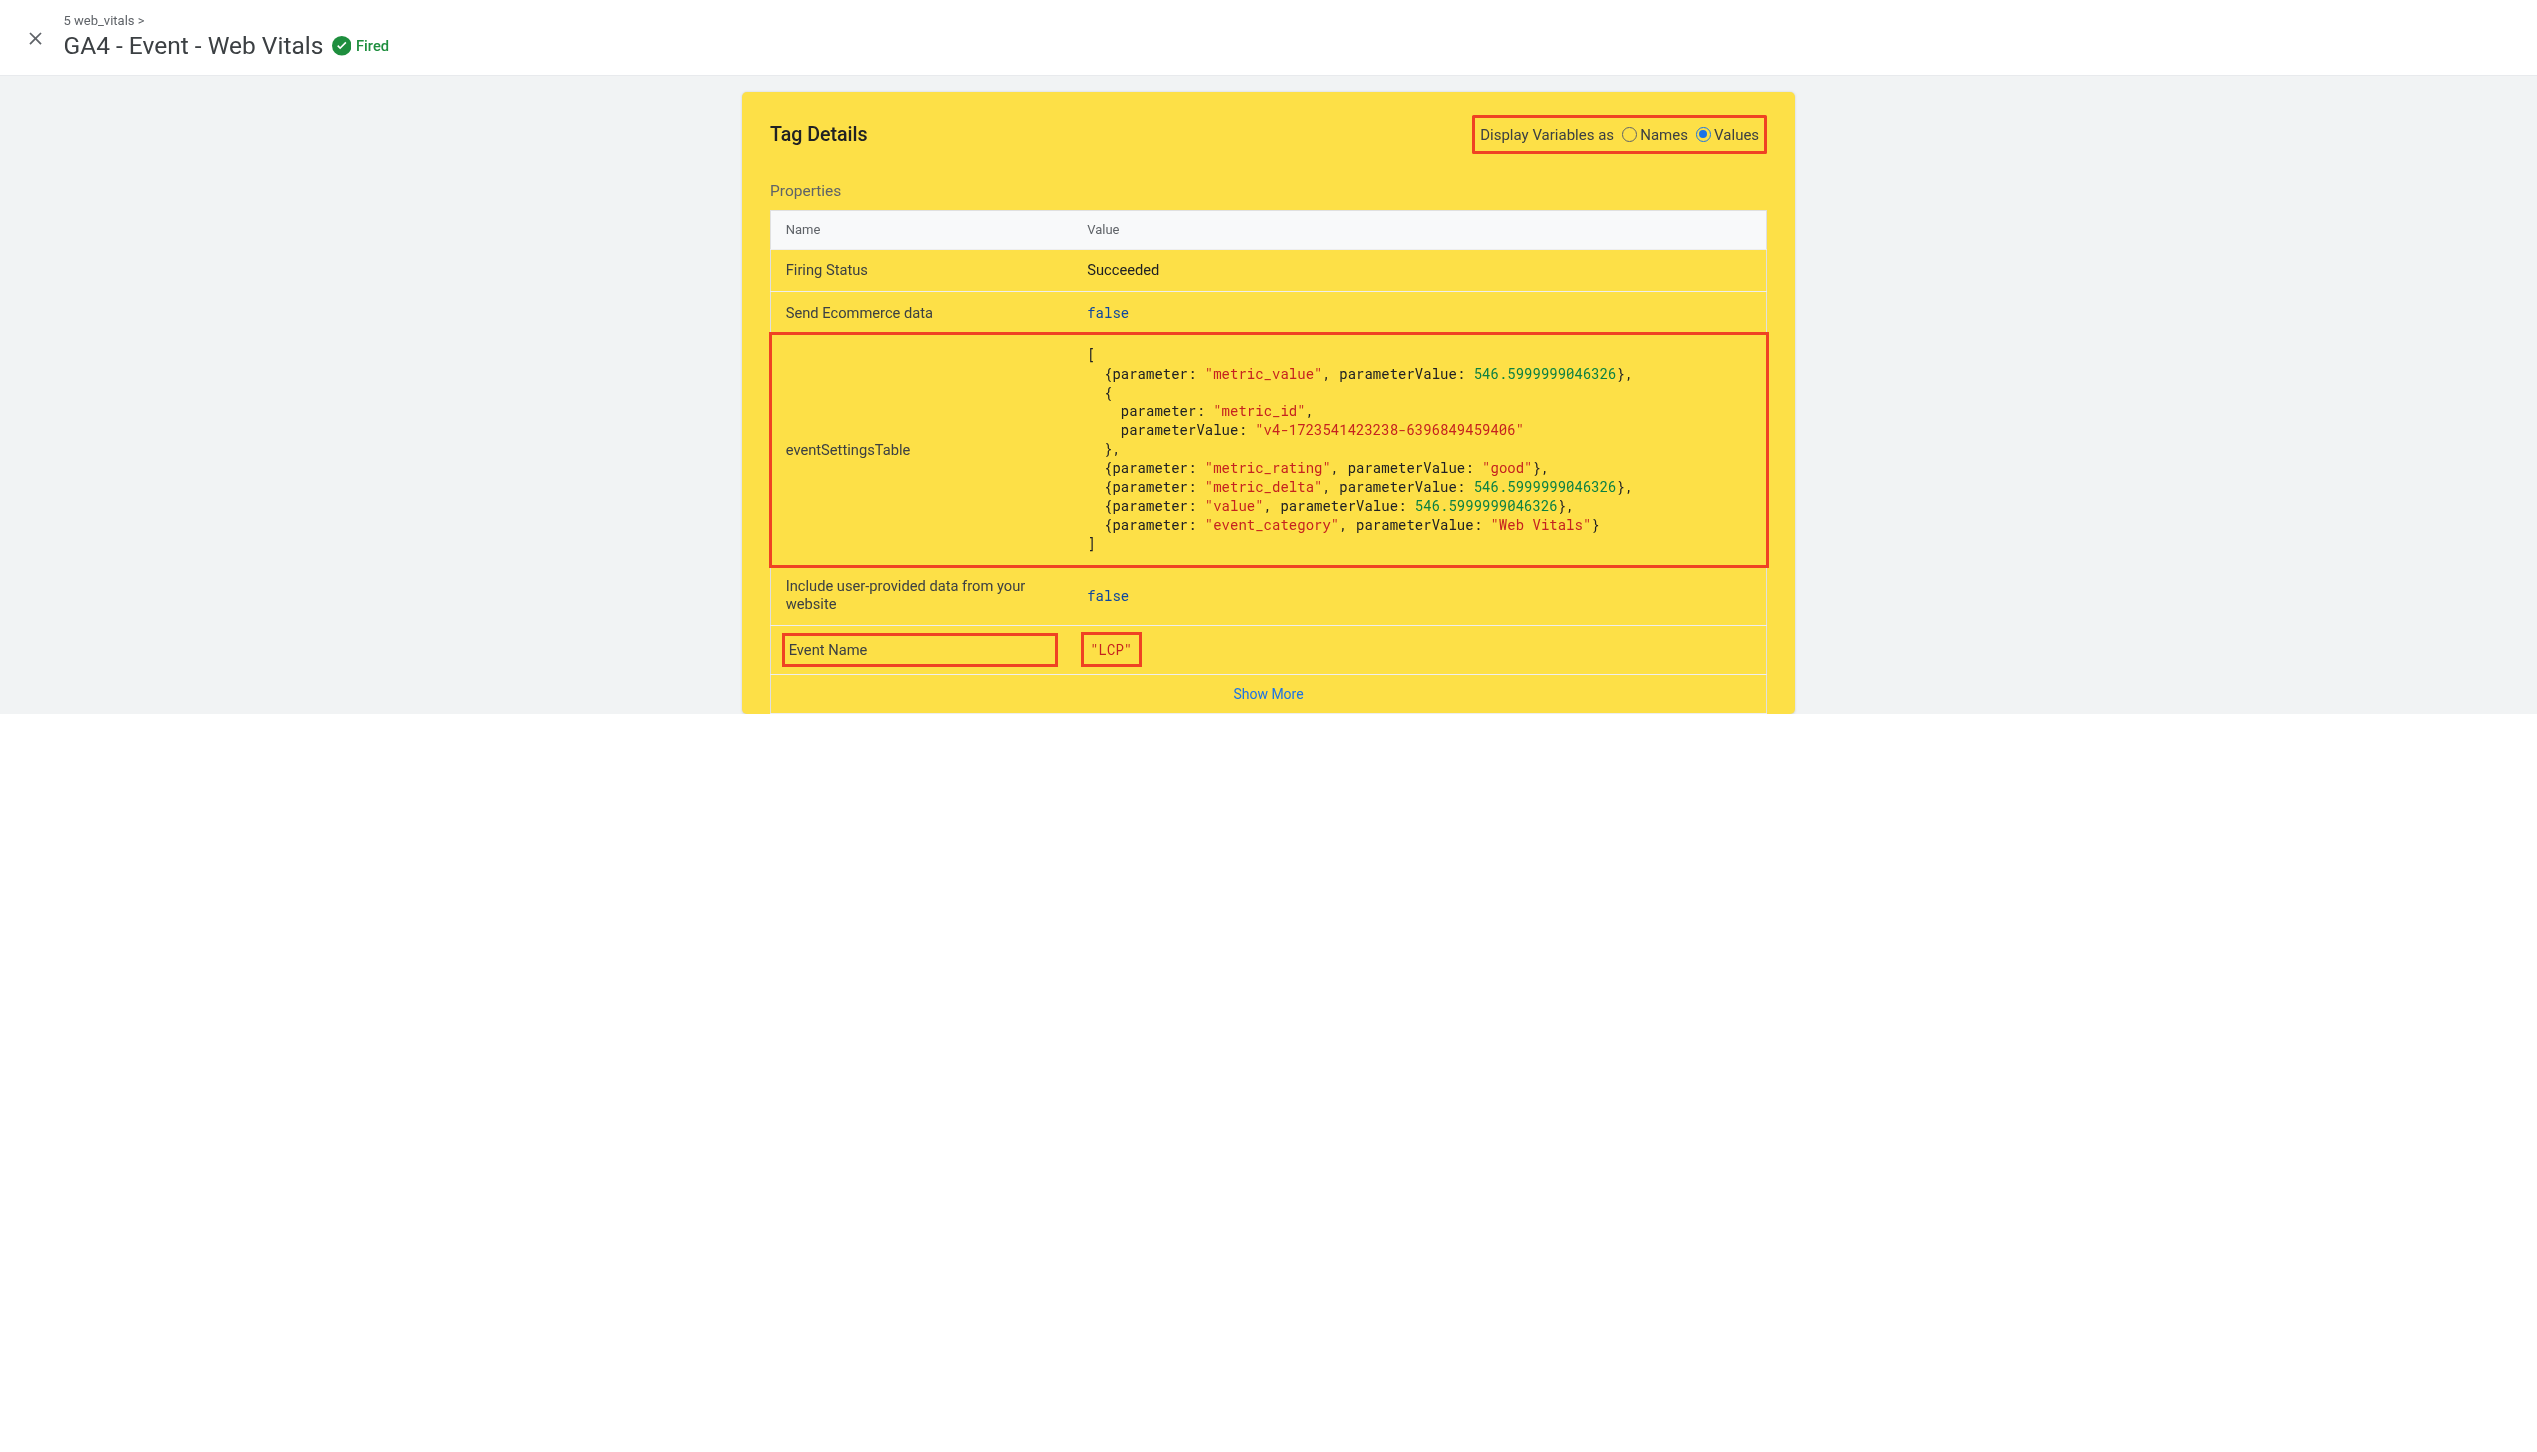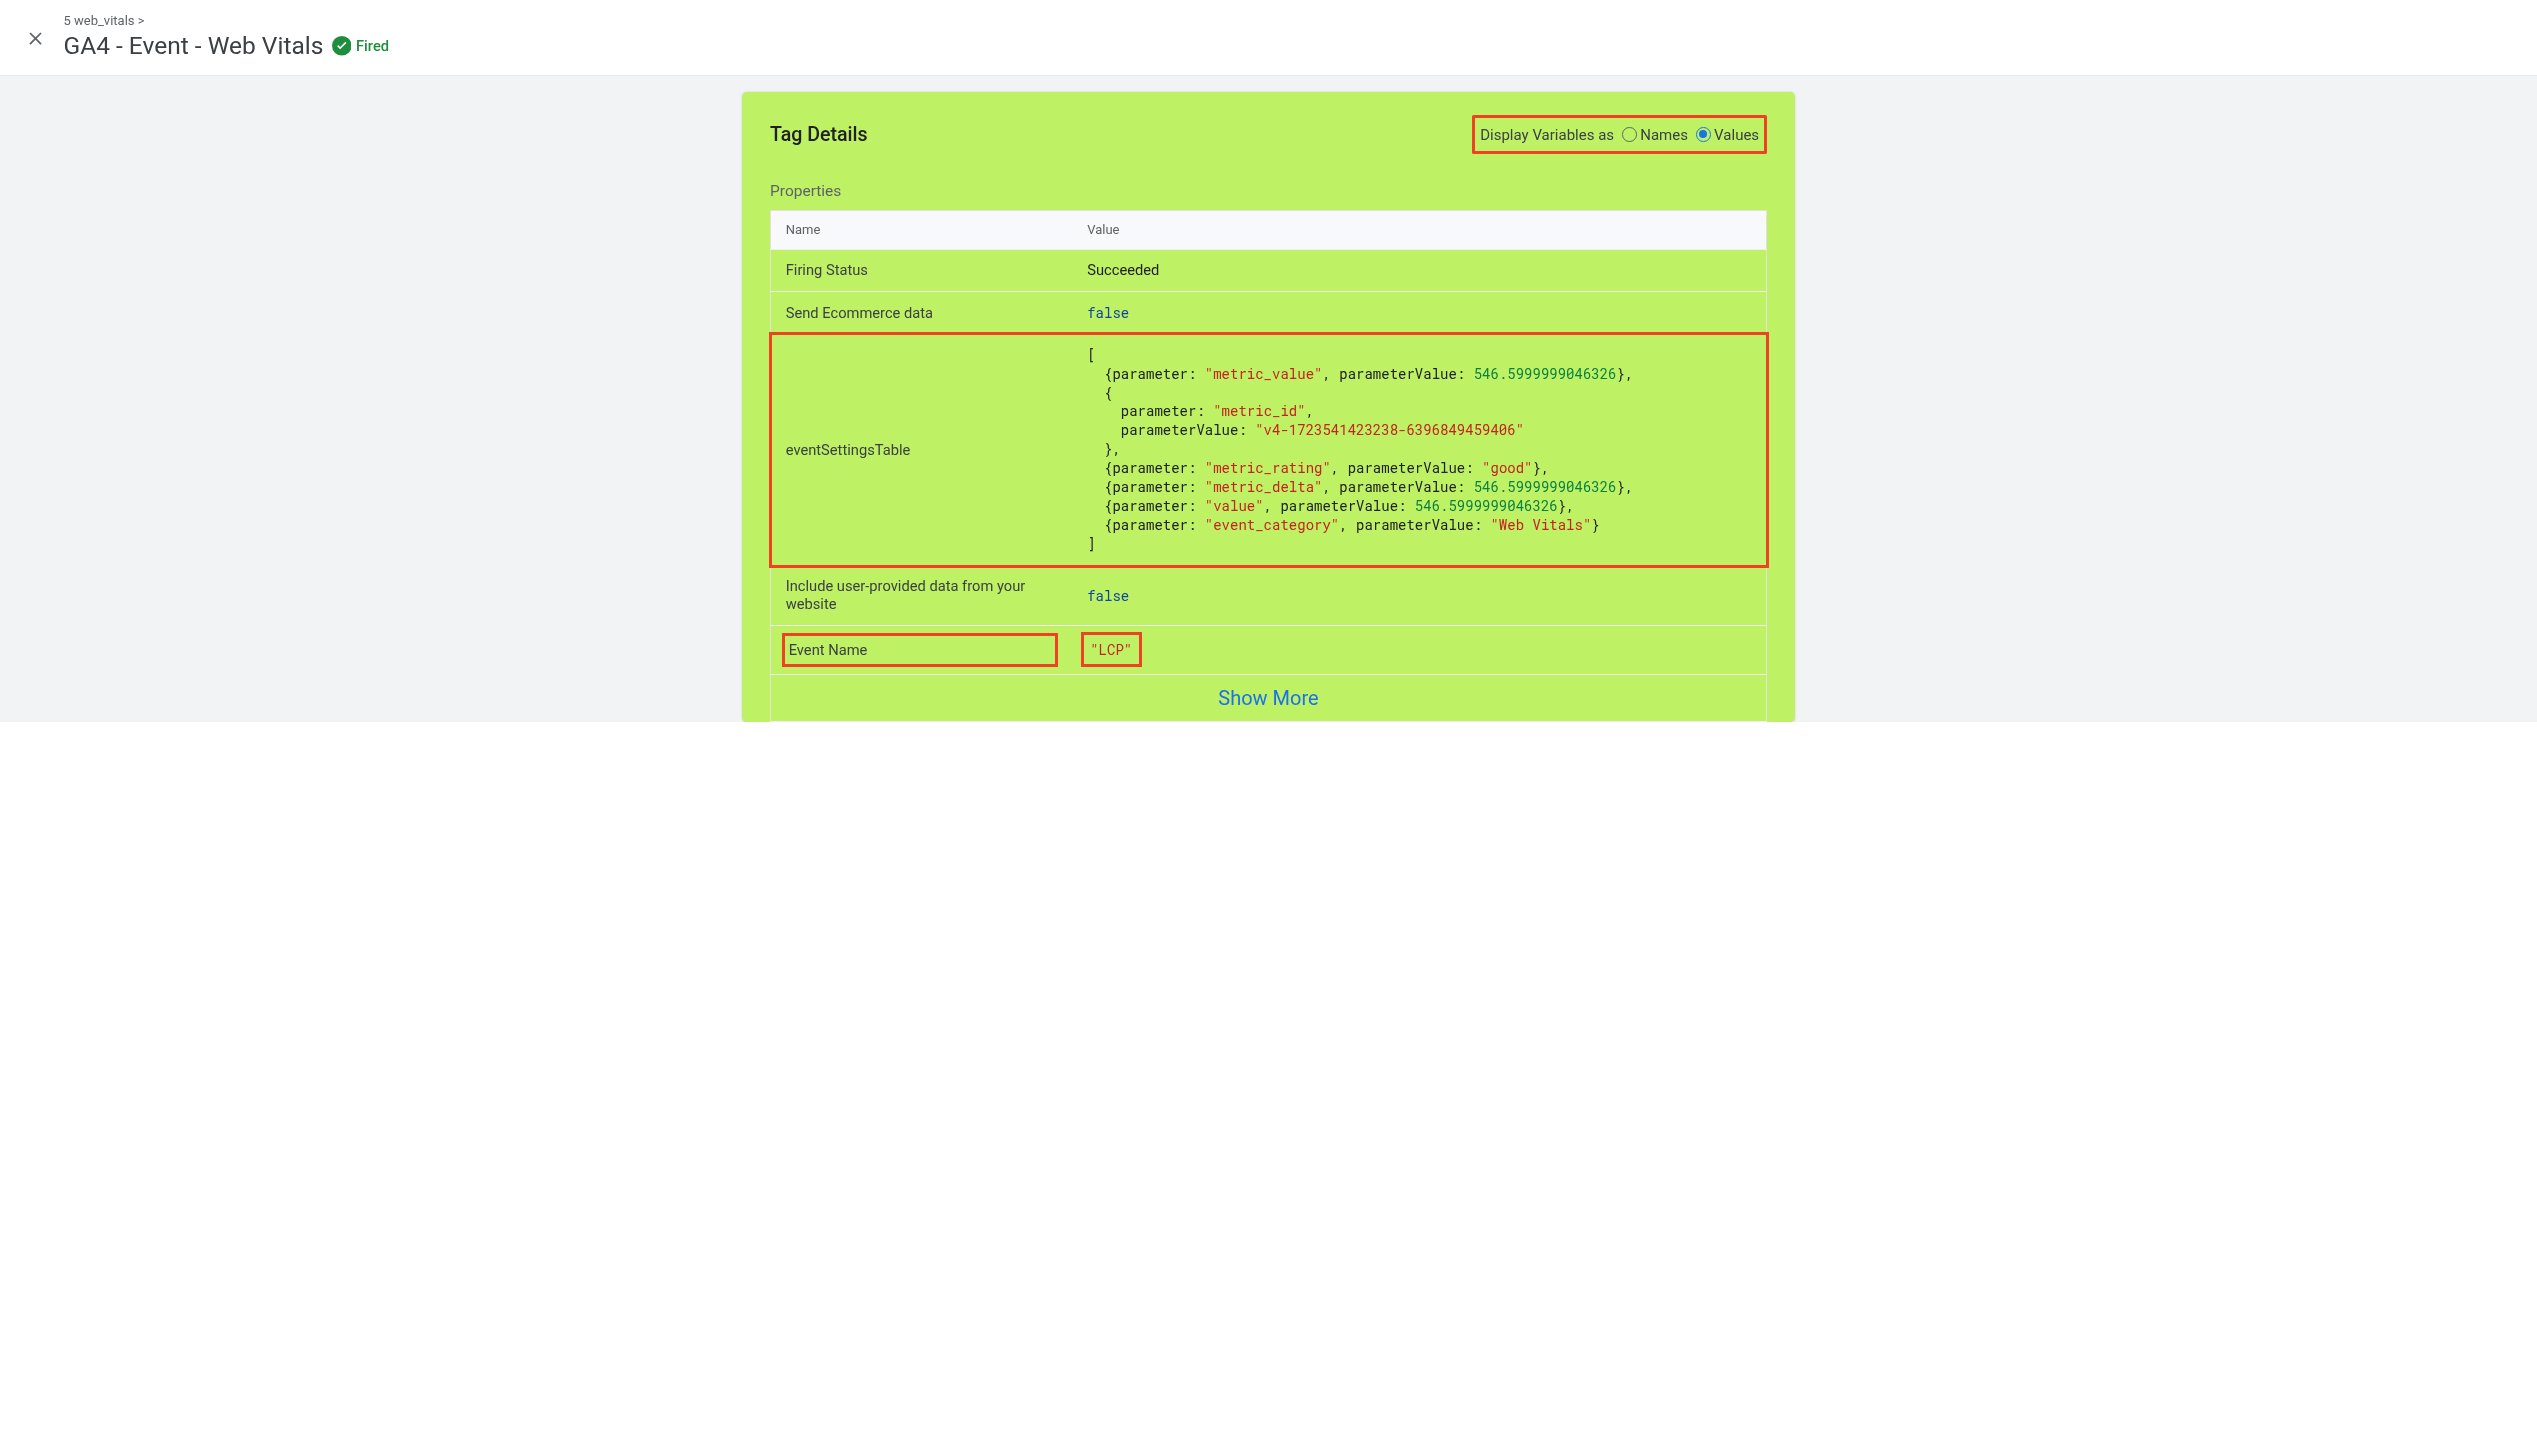--- a/index.html
+++ b/index.html
@@ -51,21 +51,21 @@
       font-size: 14.7px;
       font-weight: 500;
     }
     .fired-badge svg { width: 19.6px; height: 19.6px; }
     .content-area {
       background: #f1f3f4;
       padding-top: 16.3px;
       min-height: 621px;
     }
     .panel {
-      background: #bef264;
+      background: #fde047;
       width: 1053px;
       margin: 0 auto;
       border-radius: 4.9px;
       box-shadow: 0 0.8px 2.4px rgba(60,64,67,.2);
       padding: 23px 28px 0 28px;
     }
     .panel-head {
       display: flex;
       justify-content: space-between;
       align-items: center;
@@ -140,21 +140,21 @@
     .hl-box {
       border: 3.3px solid #ef4223;
     }
     .row-eventsettings td { vertical-align: middle; }
     .row-eventsettings .name-col { vertical-align: middle; }
     .row-eventsettings .mono-block { line-height: 1.35; }
     .show-more-row td {
       text-align: center;
       color: #1a73e8;
       cursor: pointer;
-      font-size: 20px;
+      font-size: 14px;
     }
     
     .outline-red { outline: 3.3px solid #ef4223; outline-offset: -1.6px; }
   </style>
 </head>
 <body>
 
 <div class="top-bar">
   <div class="close-btn">
     <svg viewBox="0 0 24 24">

